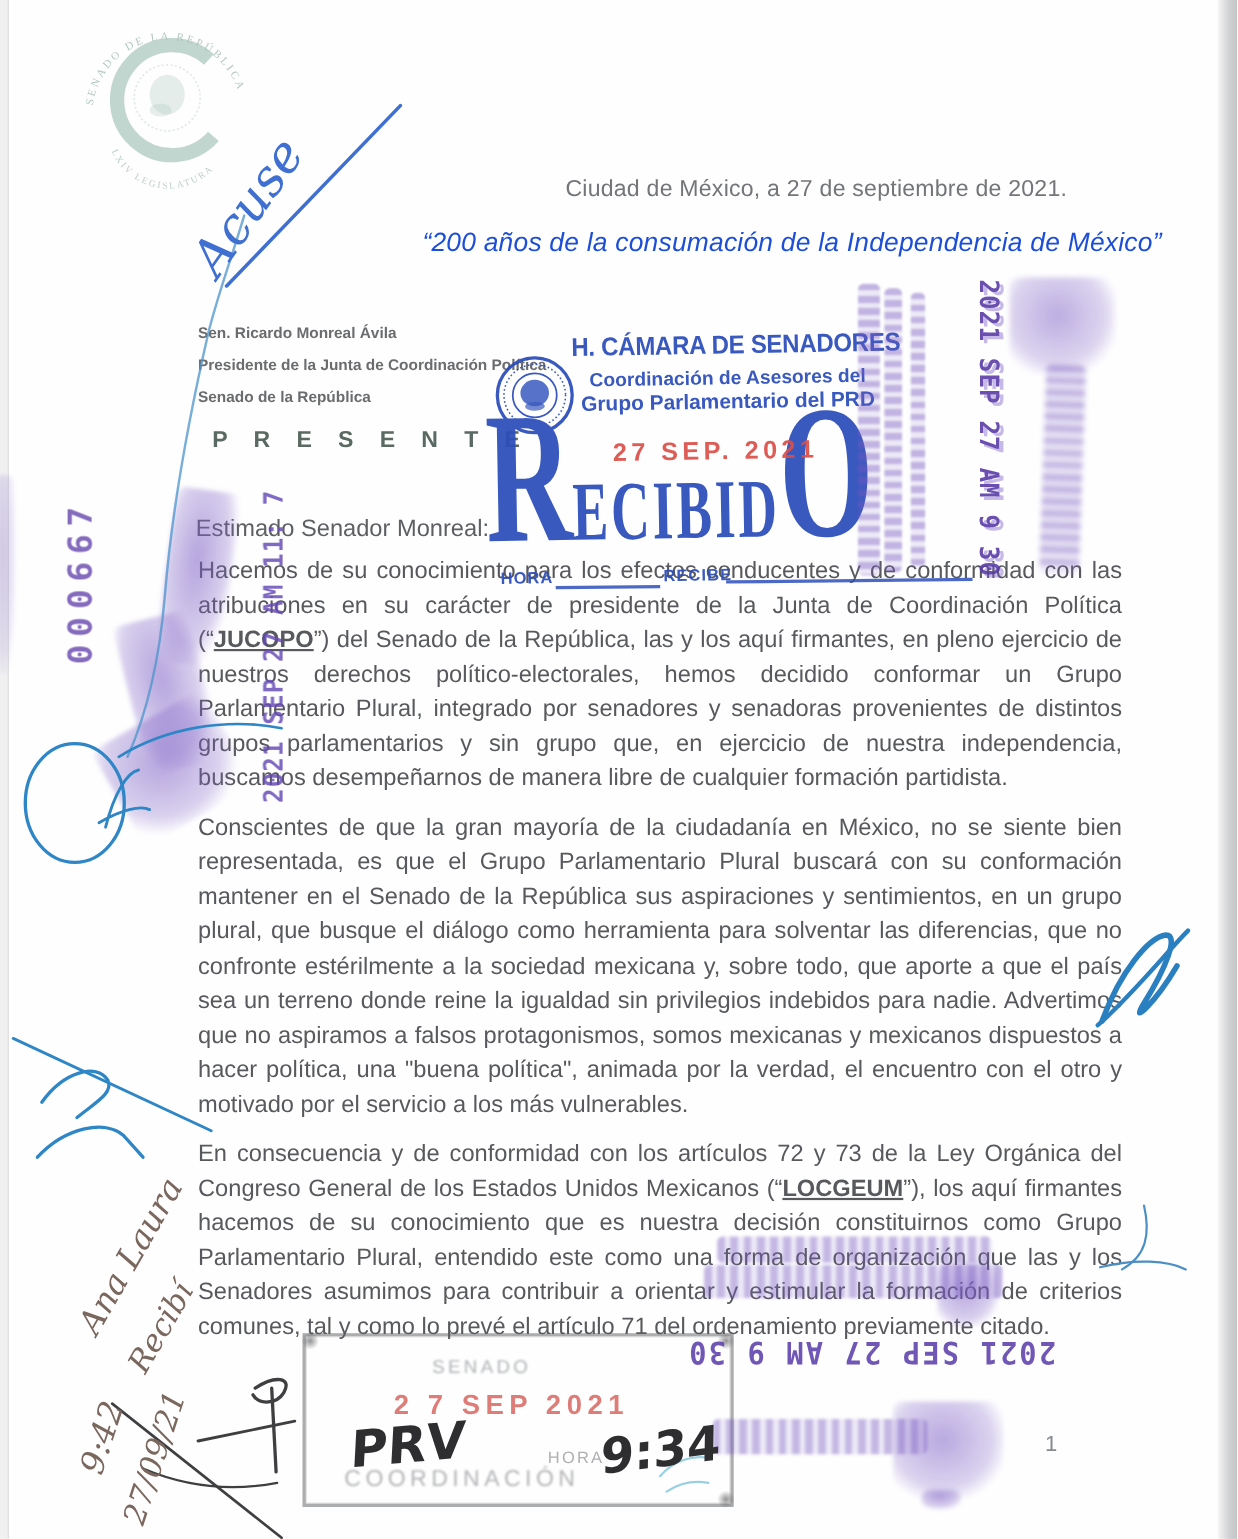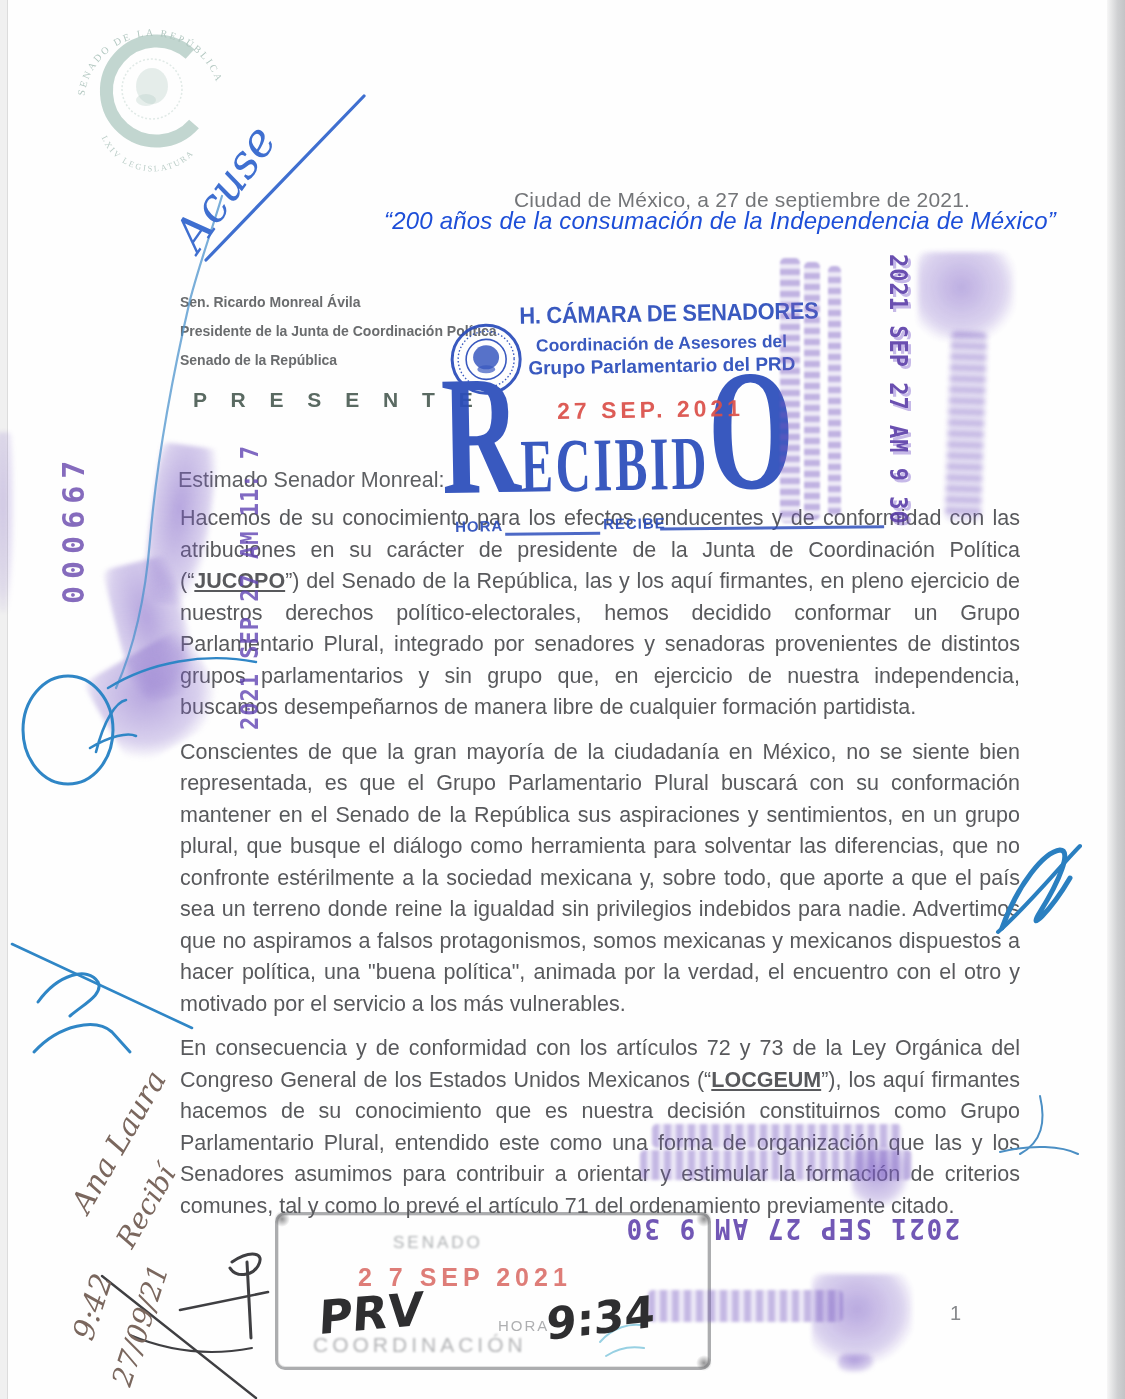--- a/index.html
+++ b/index.html
@@ -3,21 +3,21 @@
 <meta charset="utf-8">
 <style>
   html,body{margin:0;padding:0;background:#ffffff;}
   #scan{position:relative;width:1125px;height:1399px;background:#fefefe;overflow:hidden;
         font-family:"Liberation Sans",sans-serif;}
   .abs{position:absolute;}
   
   .edge-right{left:1107px;top:0;width:18px;height:1399px;
     background:linear-gradient(to right,#f6f6f6,#cfd0d2 60%,#c3c4c6);}
   .edge-left{left:0;top:0;width:7px;height:1399px;background:#f0f0f0;border-right:1px solid #dcdcdc;}
-  .city-date{left:514px;top:160px;font-size:21px;color:#737578;letter-spacing:.2px;margin-top:28px;}
+  .city-date{left:514px;top:160px;font-size:21px;color:#737578;letter-spacing:.2px;}
   .motto{left:384px;top:207px;font-size:24px;font-style:italic;color:#1d4ed8;letter-spacing:.2px;}
   .addr{left:180px;top:288px;font-size:14px;font-weight:bold;color:#6a6c6e;line-height:29px;}
   .presente{left:180px;top:388px;font-size:21px;font-weight:bold;letter-spacing:9px;color:#5a6a62;margin-left:13px;}
   .salutation{left:178px;top:468px;font-size:21.5px;color:#5d5f62;}
   .bodycol{left:180px;top:503px;width:840px;font-size:21.5px;line-height:31.5px;
     color:#58595c;text-align:justify;}
   .bodycol p{margin:0 0 13px 0;}
   .term{font-weight:bold;text-decoration:underline;}
   
   .prd{color:#2b4dbb;}
@@ -44,21 +44,21 @@
   .mirrtime{left:660px;top:1214px;width:300px;transform:rotate(180deg) scaleY(1.08);
     font-size:26px;letter-spacing:2px;color:#5e41ab;opacity:.88;filter:blur(.3px);}
   .smudge{position:absolute;filter:blur(2px);border-radius:8px;
     background:radial-gradient(ellipse at 45% 40%,rgba(122,92,196,.55),rgba(122,92,196,.28) 58%,rgba(122,92,196,0) 78%);}
   .smcol{position:absolute;border-radius:5px;filter:blur(1.2px);opacity:.75;
     background:repeating-linear-gradient(to bottom,rgba(118,88,192,.6) 0 6px,rgba(118,88,192,.18) 6px 11px);}
   .smrow{position:absolute;border-radius:5px;filter:blur(1.4px);opacity:.7;
     background:repeating-linear-gradient(to right,rgba(118,88,192,.6) 0 7px,rgba(118,88,192,.18) 7px 12px);}
   
   .deskbox{left:275px;top:1212px;width:386px;height:152px;border:3px solid rgba(90,92,95,.5);
-    border-radius:10px;box-shadow:inset 0 0 0 1px rgba(120,120,120,.2);padding-left:44px;}
+    border-radius:0;box-shadow:inset 0 0 0 1px rgba(120,120,120,.2);}
   .deskbox .corner{position:absolute;width:16px;height:16px;border-radius:50%;
     background:radial-gradient(circle,rgba(60,60,62,.55),rgba(60,60,62,0) 70%);}
   .dk-head{left:115px;top:18px;font-size:17px;letter-spacing:3px;color:rgba(110,115,118,.55);filter:blur(1.1px);}
   .dk-date{left:80px;top:48px;font-size:25px;font-weight:bold;letter-spacing:5px;color:rgba(214,92,86,.8);filter:blur(.4px);}
   .dk-hora{left:220px;top:102px;font-size:15px;letter-spacing:2px;color:rgba(120,122,125,.6);filter:blur(.6px);}
   .dk-foot{left:35px;top:118px;font-size:21px;letter-spacing:4px;color:rgba(105,108,112,.5);filter:blur(1px);}
   .pagenum{left:950px;top:1302px;font-size:20px;color:#87898c;}
   .pen{left:0;top:0;pointer-events:none;}
   .hand-blue{font-family:"DejaVu Serif",serif;font-style:italic;fill:#3f6fd0;}
   .hand-note{font-family:"DejaVu Serif",serif;font-style:italic;fill:#7a675e;}

